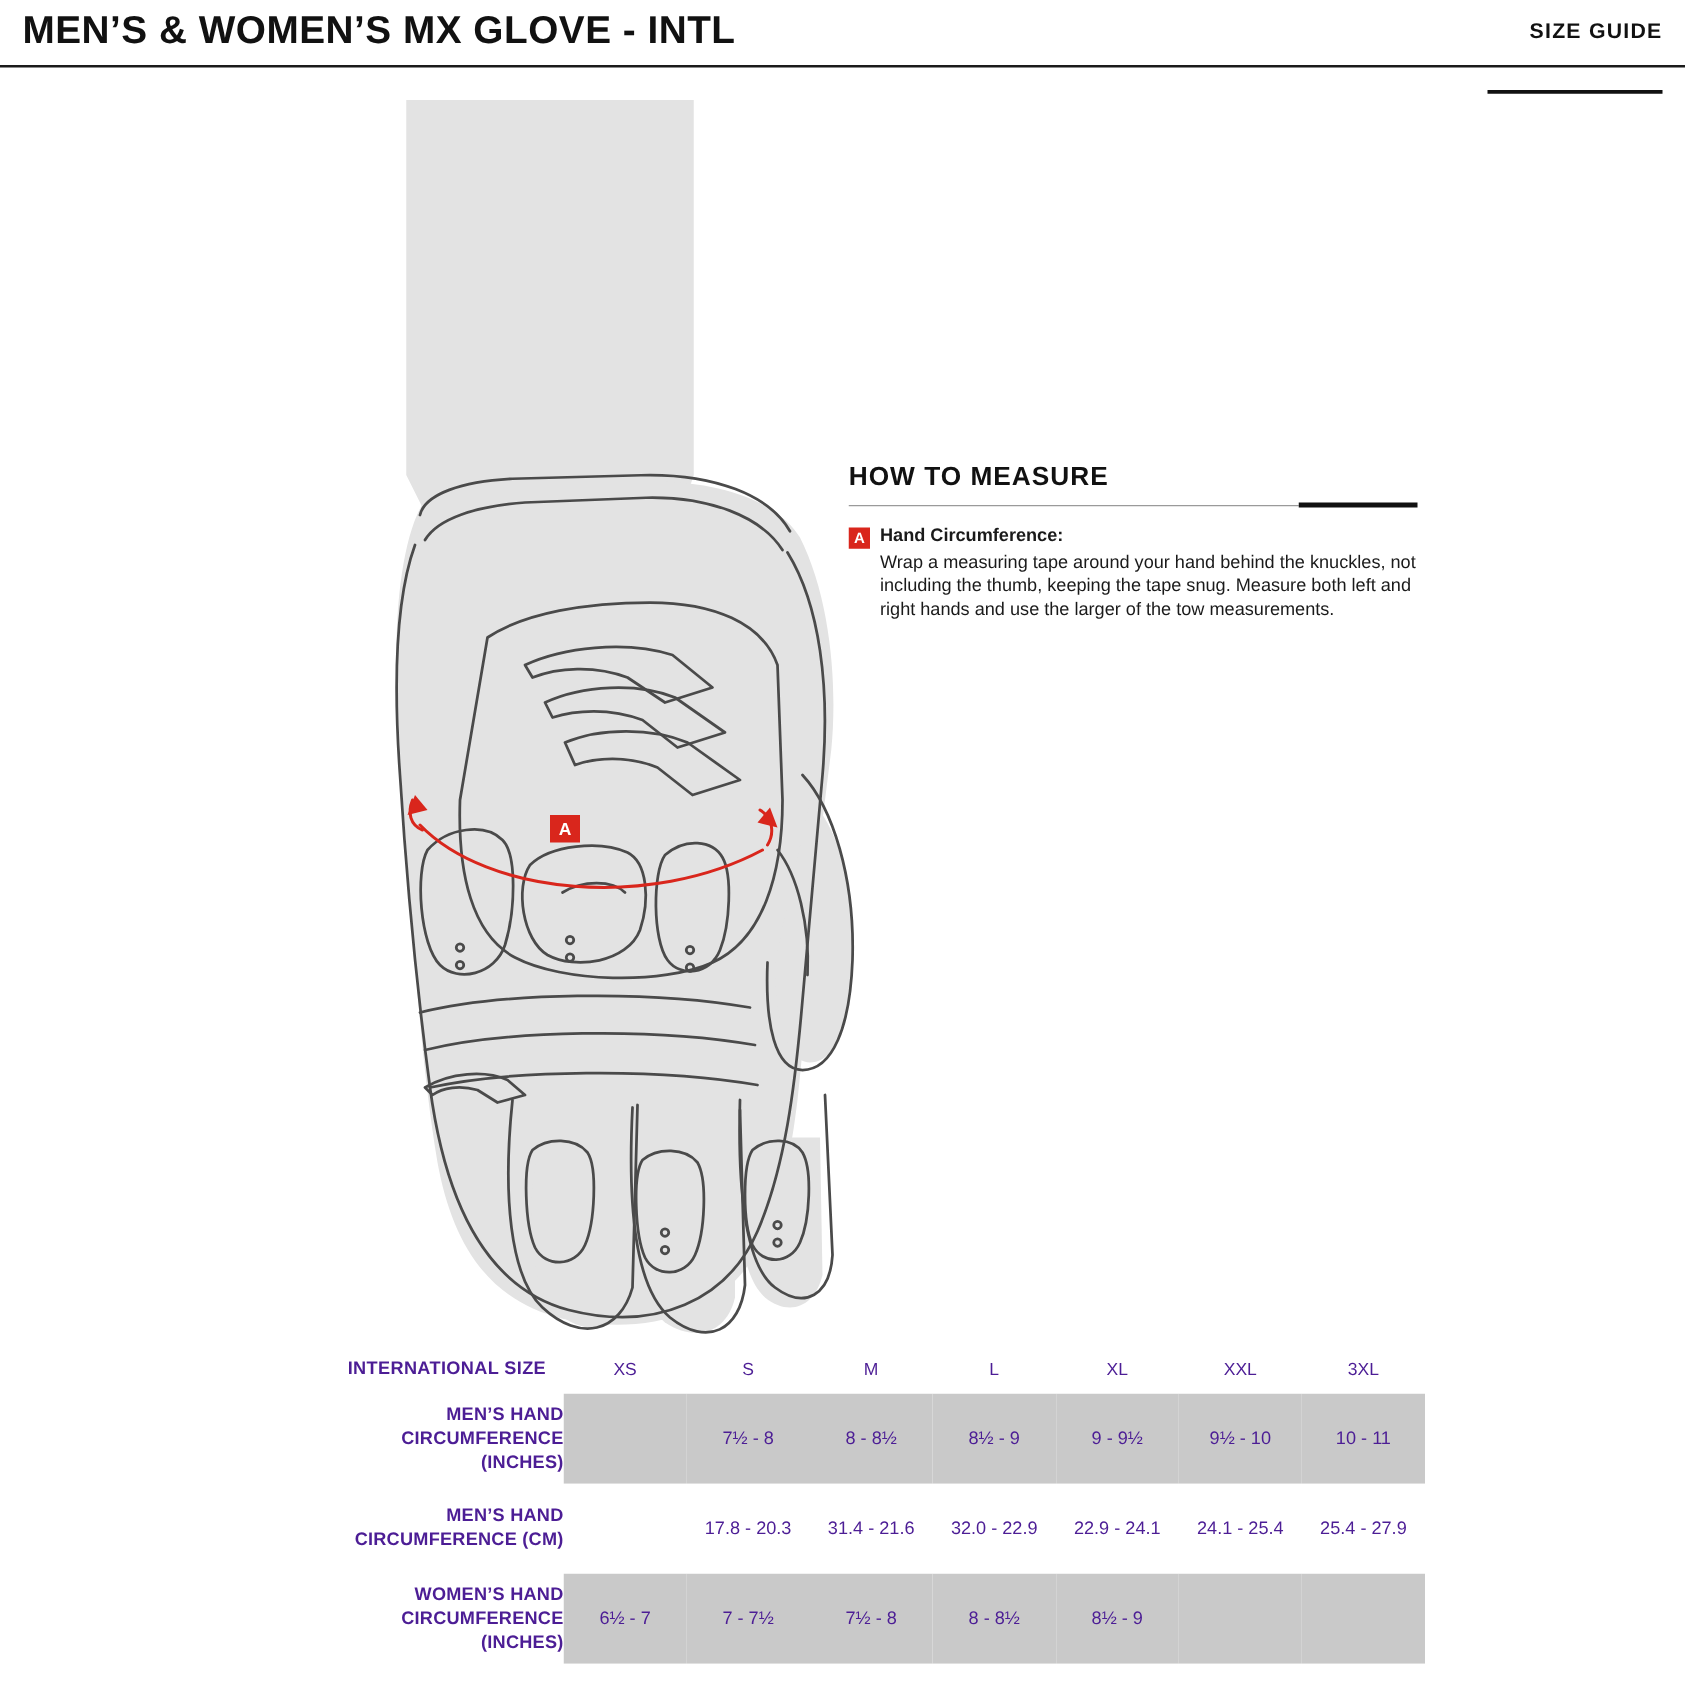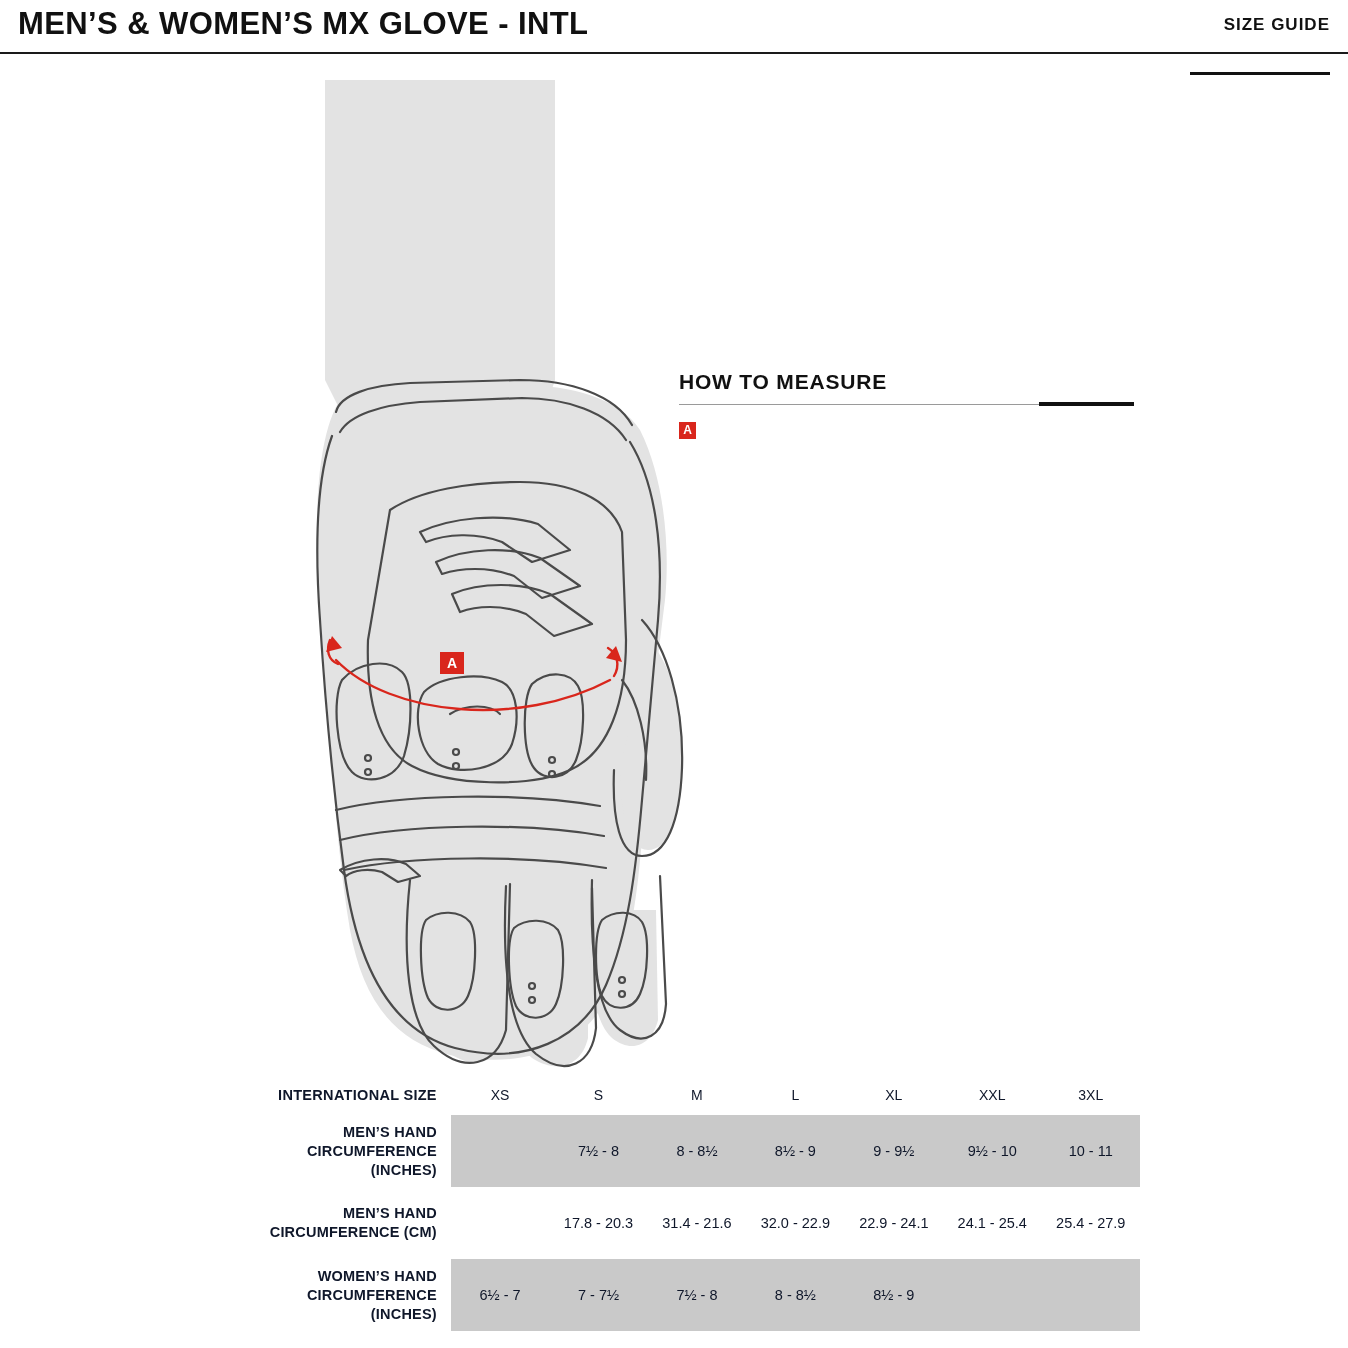--- a/index.html
+++ b/index.html
@@ -133,21 +133,21 @@
   .size-table {
     position: absolute;
     left: 265px;
     top: 1075px;
     width: 875px;
     border-collapse: collapse;
     table-layout: fixed;
   }
   .size-table th, .size-table td {
     font-size: 14.5px;
-    color: #0f172a;
+    color: #4c1d95;
     padding: 0;
     text-align: center;
     vertical-align: middle;
   }
   .size-table col.label-col { width: 185px; }
   .size-table col.data-col  { width: 98px; }
 
   .hdr-row th {
     height: 40px;
     font-weight: normal;
@@ -158,21 +158,20 @@
     padding-right: 14px;
     font-weight: bold;
     letter-spacing: 0.3px;
     font-size: 14.5px;
   }
   .data-row td {
     height: 72px;
   }
   .data-row td.label {
     text-align: right;
-    padding-right: 14px;
     font-weight: bold;
     line-height: 19px;
     letter-spacing: 0.2px;
     font-size: 14.5px;
   }
   .row-shaded td { background: #c9c9c9; }
   .row-plain td { background: #ffffff; }
   .row-shaded td.label, .row-plain td.label { background: #ffffff; }
 </style>
 </head>
@@ -280,20 +279,22 @@
 
 <div class="howto">
   <div class="howto-title">HOW TO MEASURE</div>
   <div class="howto-rule-wrap">
     <span class="howto-rule-thin"></span>
     <span class="howto-rule-thick"></span>
   </div>
   <div class="howto-row">
     <span class="badge">A</span>
     <div class="howto-body">
+      <span class="howto-label">Hand Circumference:</span>
+      <span class="howto-text">Wrap a measuring tape around your hand behind the knuckles, not including the thumb, keeping the tape snug. Measure both left and right hands and use the larger of the tow measurements.</span>
     </div>
   </div>
 </div>
 
 <table class="size-table">
   <colgroup>
     <col class="label-col">
     <col class="data-col">
       <col class="data-col">
       <col class="data-col">

